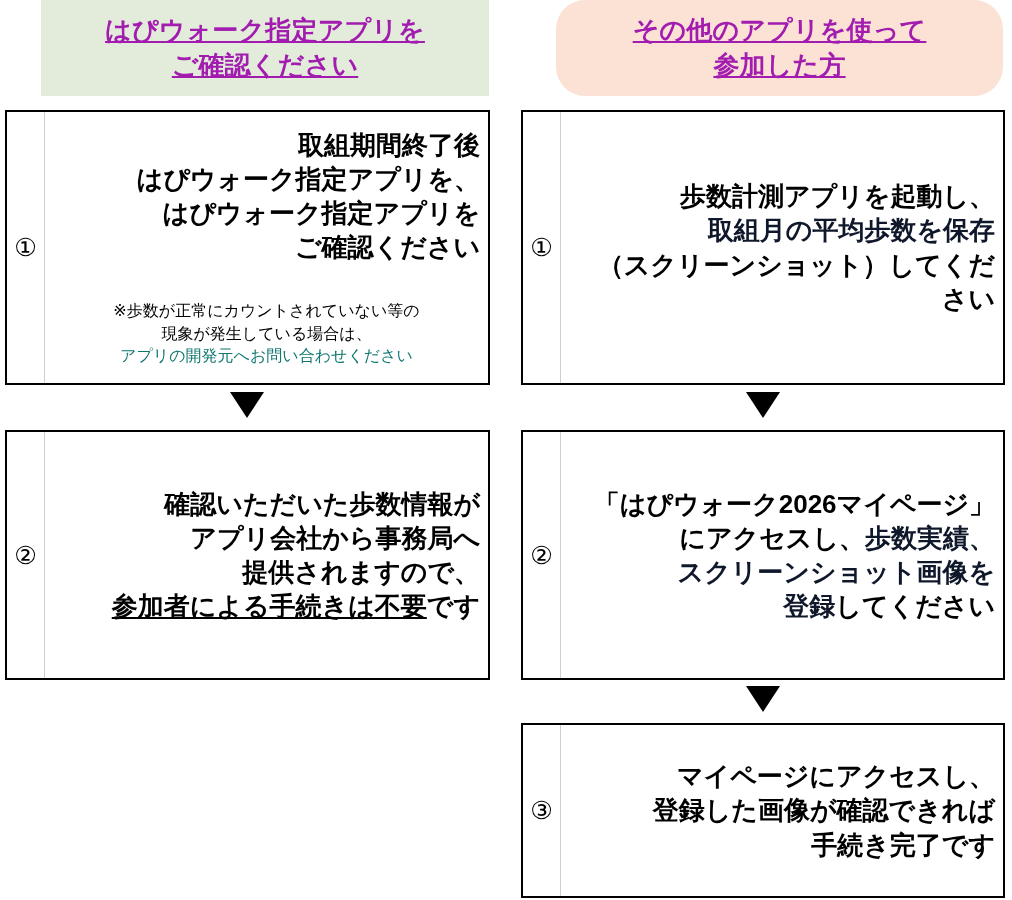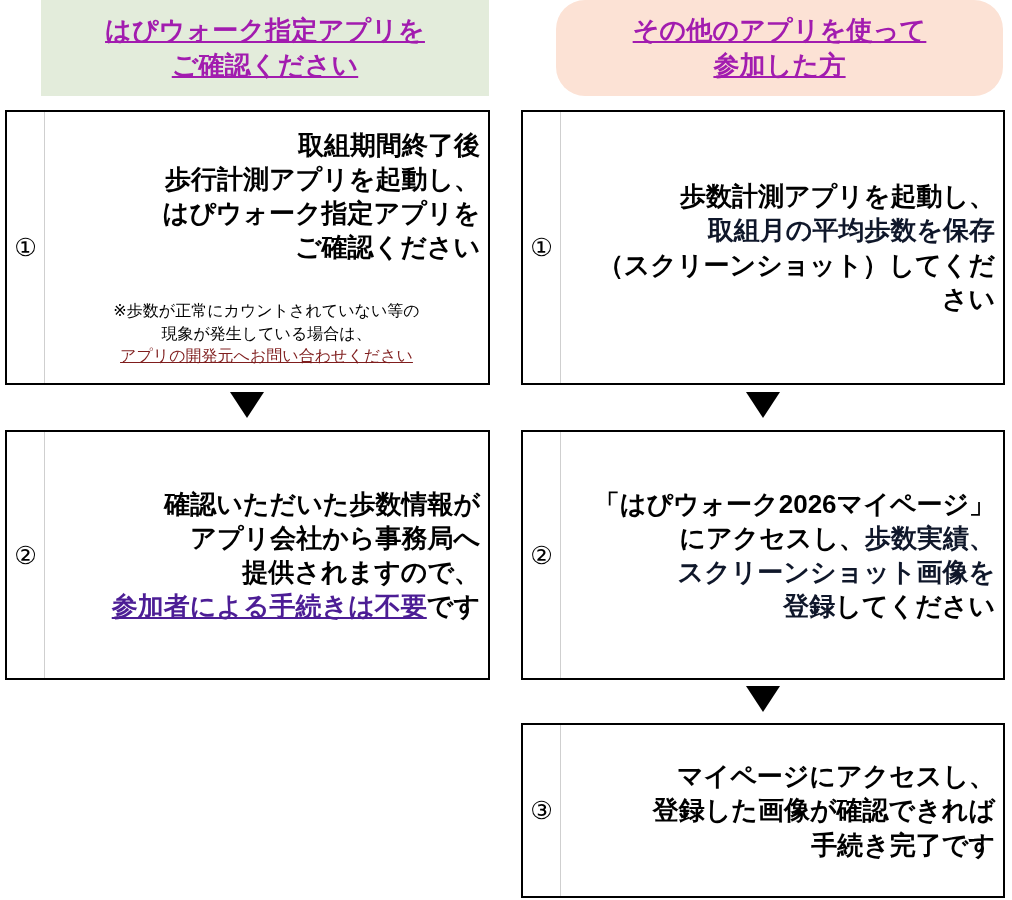--- a/index.html
+++ b/index.html
@@ -88,22 +88,22 @@
   .note-text {
     text-align: center;
     font-size: 16px;
     font-weight: 400;
     line-height: 1.38;
     color: #000000;
     margin-top: 36px;
     width: 100%;
   }
   .red { color: #0f172a; }
-  .red-u { color: #7f1d1d; text-decoration: underline; }
-  .red-u-bold { color: #4c1d95; text-decoration: underline; font-weight: 700; }
+  .red-u { color: #0f766e; }
+  .red-u-bold { color: #000000; text-decoration: underline; font-weight: 700; }
 
   
   #left-box-1 { left: 5px;  top: 110px; width: 485px; height: 275px; }
   #left-box-2 { left: 5px;  top: 430px; width: 485px; height: 250px; }
   
   #right-box-1 { left: 521px; top: 110px; width: 484px; height: 275px; }
   #right-box-2 { left: 521px; top: 430px; width: 484px; height: 250px; }
   #right-box-3 { left: 521px; top: 723px; width: 484px; height: 175px; }
 
   
@@ -136,21 +136,21 @@
       <span class="hline">その他のアプリを使って</span>
       <span class="hline">参加した方</span>
     </div>
   </div>
 
   <div class="step-box" id="left-box-1">
     <div class="num-col">①</div>
     <div class="body-col">
       <div class="main-text">
         <div>取組期間終了後</div>
-        <div>歩行計測アプリを起動し、</div>
+        <div>はぴウォーク指定アプリを、</div>
         <div>はぴウォーク指定アプリを</div>
         <div>ご確認ください</div>
       </div>
       <div class="note-text">
         <div>※歩数が正常にカウントされていない等の</div>
         <div>現象が発生している場合は、</div>
         <div class="red-u">アプリの開発元へお問い合わせください</div>
       </div>
     </div>
   </div>

